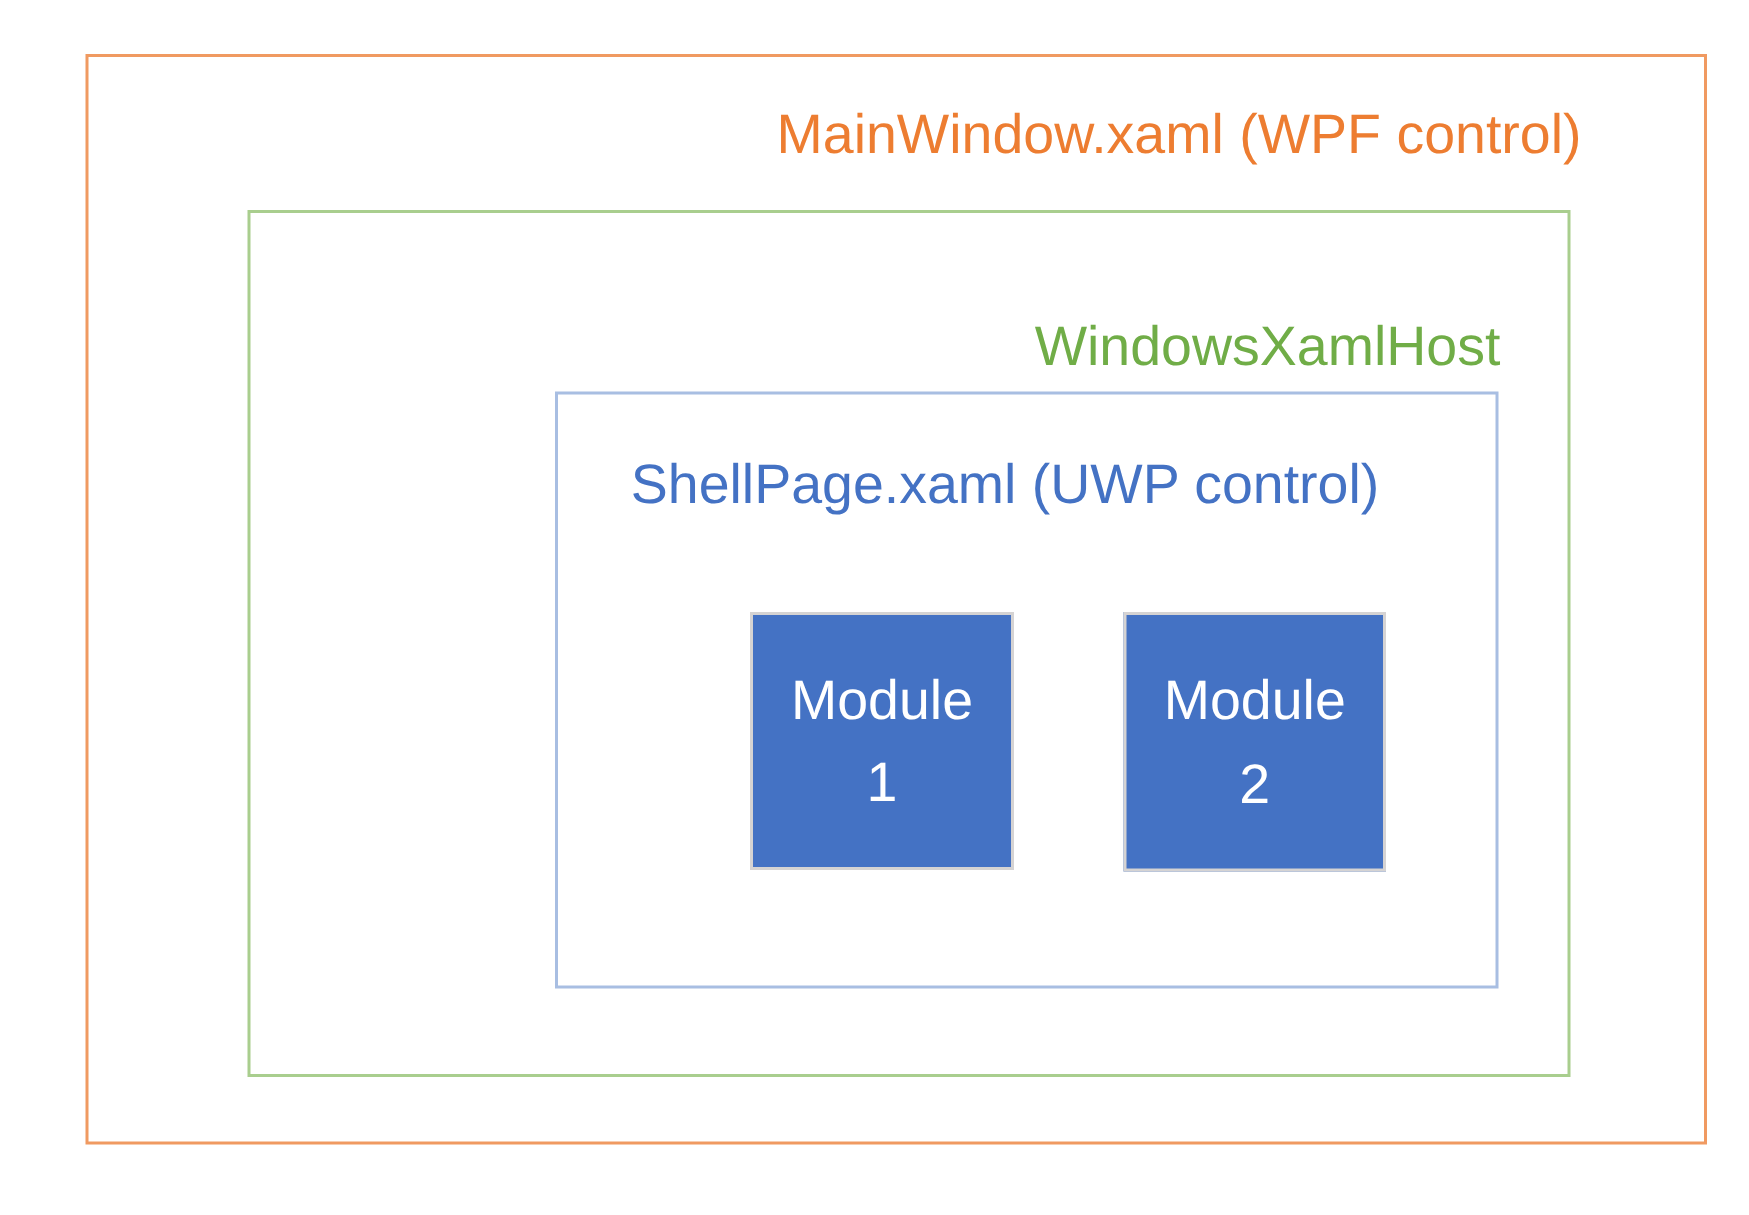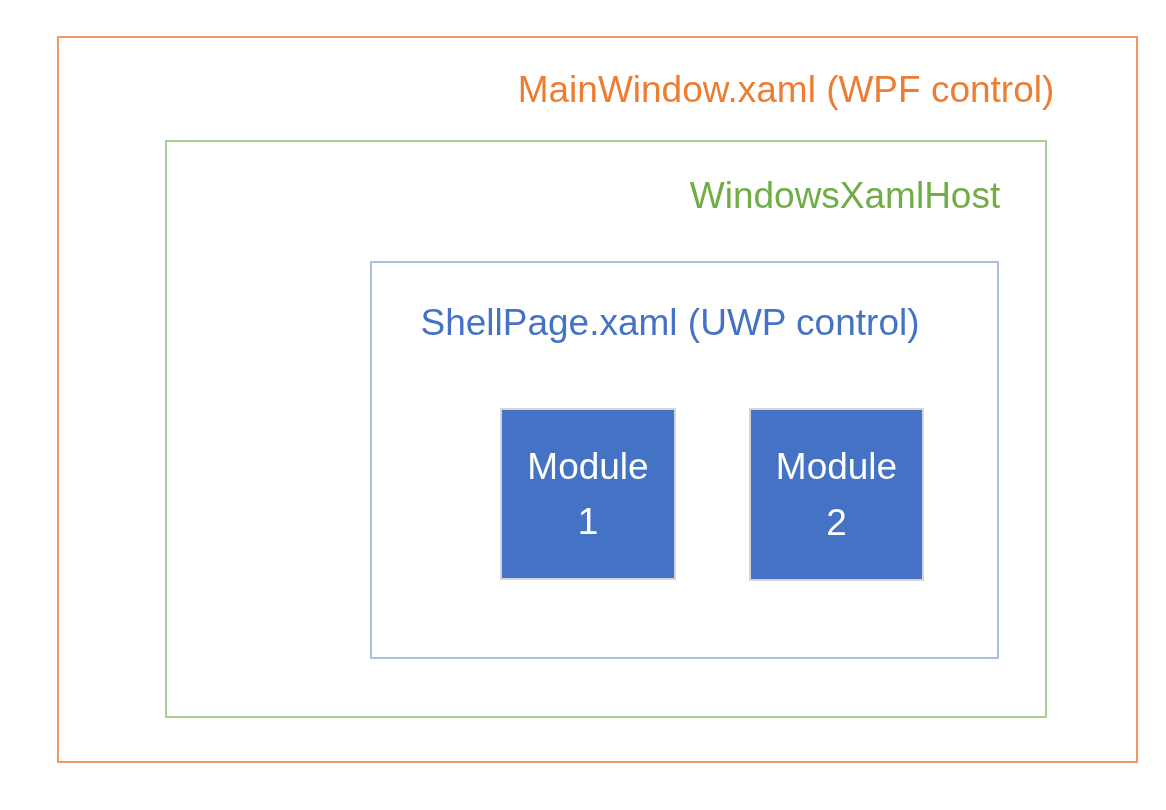--- a/index.html
+++ b/index.html
@@ -90,21 +90,21 @@
 </style>
 </head>
 <body>
 
 <div class="canvas" style="background-color: rgb(255, 255, 255);">
 
   <div class="box box-mainwindow" style="border-color: rgb(240, 154, 97);"></div>
   <div class="diagram-label label-mainwindow" style="color: rgb(237, 125, 49);">MainWindow.xaml (WPF control)</div>
 
   <div class="box box-host" style="border-color: rgb(169, 206, 142);"></div>
-  <div class="diagram-label label-host" style="color: rgb(112, 173, 71);">WindowsXamlHost</div>
+  <div class="diagram-label label-host" style="color: rgb(112, 173, 71); margin-top: 35px;">WindowsXamlHost</div>
 
   <div class="box box-shell" style="border-color: rgb(168, 190, 226);"></div>
   <div class="diagram-label label-shell" style="color: rgb(68, 114, 196);">ShellPage.xaml (UWP control)</div>
 
   <div class="module-box module-1" style="background-color: rgb(68, 114, 196); border-color: rgb(213, 211, 211);">
     <div class="module-text" style="color: rgb(255, 255, 255);">
       <span>Module</span>
       <span>1</span>
     </div>
   </div>

